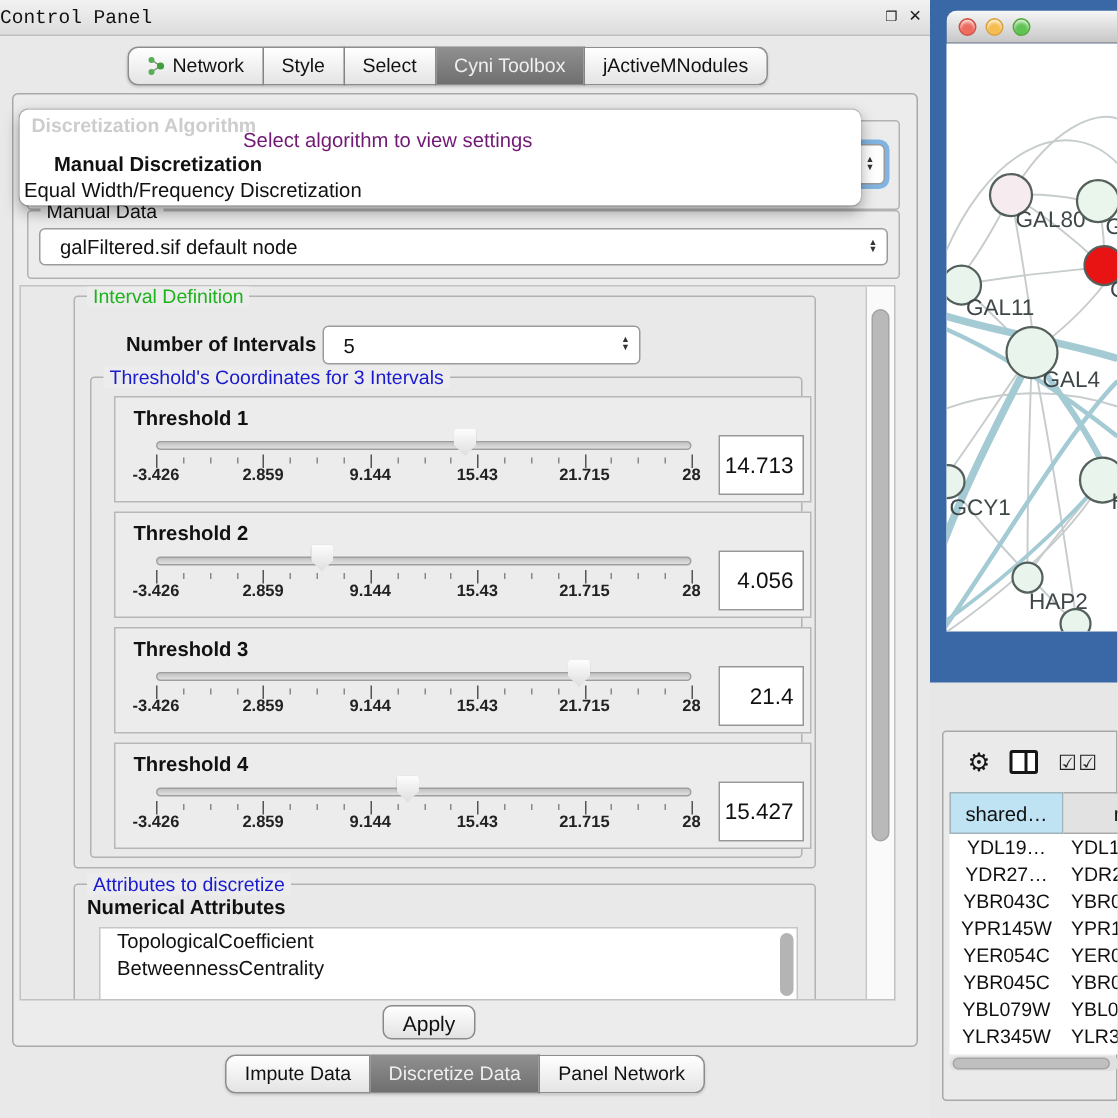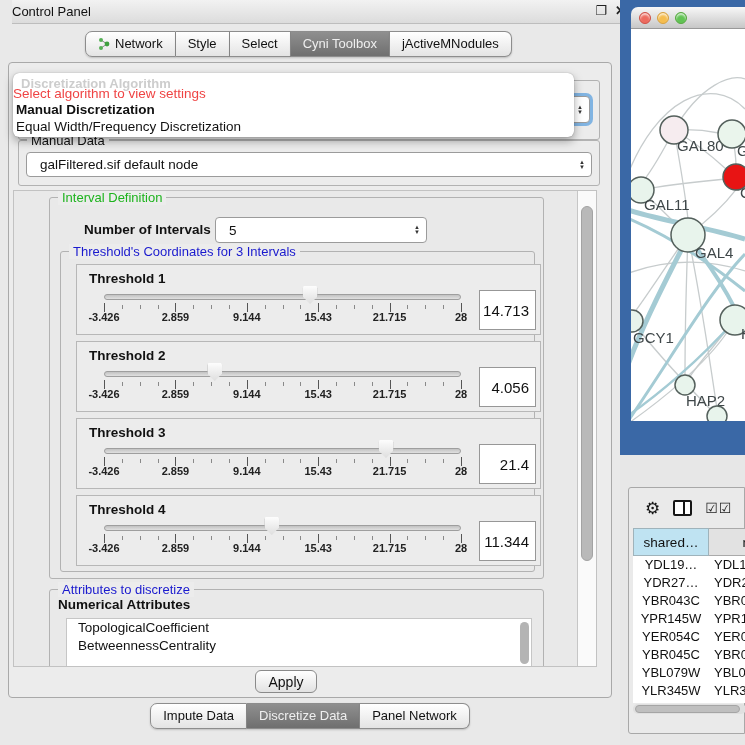--- a/index.html
+++ b/index.html
@@ -3,23 +3,23 @@
 <meta charset="utf-8">
 <style>
   * { margin:0; padding:0; box-sizing:border-box; }
   html,body { width:745px; height:745px; overflow:hidden; background:#e7e7e7;
               font-family:"Liberation Sans", sans-serif; color:#111; }
   .abs { position:absolute; }
   #stage { position:relative; width:745px; height:745px; }
 
   
   #cp { left:0; top:0; width:620px; height:745px; background:#e9e9e9; }
-  #cp-titlebar { left:12px; top:0; width:620px; height:24px;
+  #cp-titlebar { left:0; top:0; width:620px; height:24px;
                  background:linear-gradient(#f2f2f2,#dcdcdc); border-bottom:1px solid #bdbdbd;
-                 display:flex; align-items:center; font-size:13px; padding-left:0; }
+                 display:flex; align-items:center; font-size:13px; padding-left:0;font-family:Liberation Mono, monospace; }
   #cp-winicons { right:6px; top:3px; display:flex; gap:8px; font-size:13px; color:#222; }
   #cp-winicons span { cursor:default; }
 
   
   .seg-bar { display:flex; }
   .seg { border:1px solid #8d8d8d; border-left:none; background:linear-gradient(#ffffff,#e4e4e4);
          padding:4px 12px 5px; font-size:13px; white-space:nowrap; display:flex; align-items:center; gap:5px;
          box-shadow:0 1px 2px rgba(0,0,0,.18); }
   .seg:first-child { border-left:1px solid #8d8d8d; border-radius:7px 0 0 7px; }
   .seg:last-child { border-radius:0 7px 7px 0; }
@@ -36,21 +36,21 @@
   .combo { position:absolute; background:#fff; border:1px solid #9b9b9b; border-radius:4px;
            display:flex; align-items:center; font-size:13.5px; padding-left:13px; }
   .combo .spin { margin-left:auto; margin-right:6px; display:flex; flex-direction:column;
                  font-size:6px; line-height:5px; color:#333; }
   .focusring { box-shadow:0 0 0 3px rgba(110,170,225,.85); }
 
   
   #algo-popup { left:13px; top:73px; width:561px; height:64px; background:#fff; border-radius:6px;
                 box-shadow:0 4px 10px rgba(0,0,0,.35), 0 0 1px rgba(0,0,0,.4); font-size:13.5px; }
   #algo-ghost { left:8px; top:3px; font-weight:bold; color:#cdcdcd; font-size:13px; }
-  #algo-hint  { left:0; right:70px; top:13px; color:#ef4444; }
+  #algo-hint  { left:0; right:70px; top:13px; text-align:center; color:#701a75; }
   .popup-item { position:absolute; left:2px; width:98%; height:16px; line-height:16px; padding-left:1px; }
 
   
   #viewport { left:13px; top:190px; width:584px; height:477px; background:#e9e9e9;
               border:1px solid #c2c2c2; overflow:hidden; }
   #vscroll { right:0; top:0; width:19px; height:477px; background:#fafafa; border-left:1px solid #c6c6c6; }
   #vscroll .thumb { position:absolute; left:3px; top:15px; width:12px; height:355px;
                     background:#b9b9b9; border:1px solid #a3a3a3; border-radius:7px; }
 
   .label-green { color:#1db31d; }
@@ -195,21 +195,21 @@
       <span>galFiltered.sif default node</span>
       <span class="spin">
           <span>▲</span>
           <span>▼</span>
         </span>
     </div>
 
     <div id="algo-popup" class="abs">
       <span id="algo-ghost" class="abs">Discretization Algorithm</span>
       <div id="algo-hint" class="abs">Select algorithm to view settings</div>
-      <div class="popup-item bold" style="top:29px;">Manual Discretization</div>
+      <div class="popup-item bold" style="top:29px;margin-left:20px;">Manual Discretization</div>
       <div class="popup-item" style="top:46px;">Equal Width/Frequency Discretization</div>
     </div>
 
     <div id="viewport" class="abs">
 
       <div class="groupbox" style="left:35px; top:6px; width:495px; height:382px;">
         <span class="grouplabel label-green">Interval Definition</span>
 
         <div class="abs bold" style="left:34px; top:24px; font-size:13.5px;">Number of Intervals</div>
         <div class="combo" style="left:165px; top:19px; width:212px; height:26px;">
@@ -370,21 +370,21 @@
                   </div>
       <div class="tick-labels">
                     <span class="tick-lab" style="left: 0%;">-3.426</span>
                     <span class="tick-lab" style="left: 20%;">2.859</span>
                     <span class="tick-lab" style="left: 40%;">9.144</span>
                     <span class="tick-lab" style="left: 60%;">15.43</span>
                     <span class="tick-lab" style="left: 80%;">21.715</span>
                     <span class="tick-lab" style="left: 100%;">28</span>
                   </div>
     </div>
-    <div class="th-value">11.344</div>
+    <div class="th-value">15.427</div>
   </div>
             </div>
         </div>
       </div>
 
       <div class="groupbox" style="left:35px; top:398px; width:495px; height:85px;">
         <span class="grouplabel label-blue">Attributes to discretize</span>
         <div class="abs bold" style="left:8px; top:7px; font-size:13.5px;">Numerical Attributes</div>
         <div id="attr-list">
             <div class="attr-item">TopologicalCoefficient</div>

